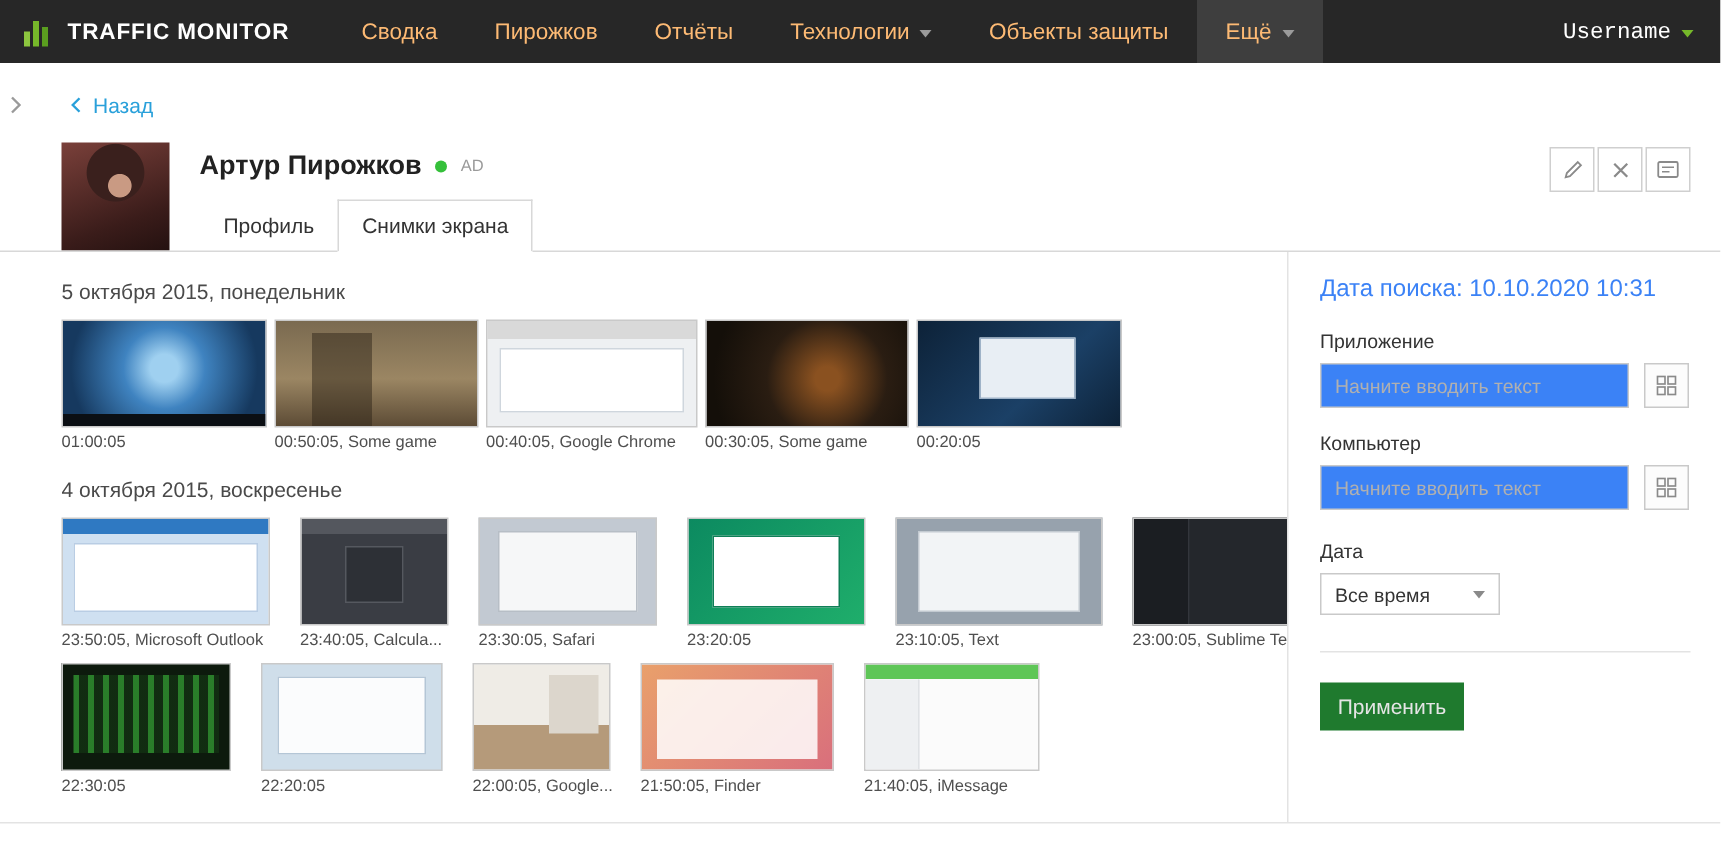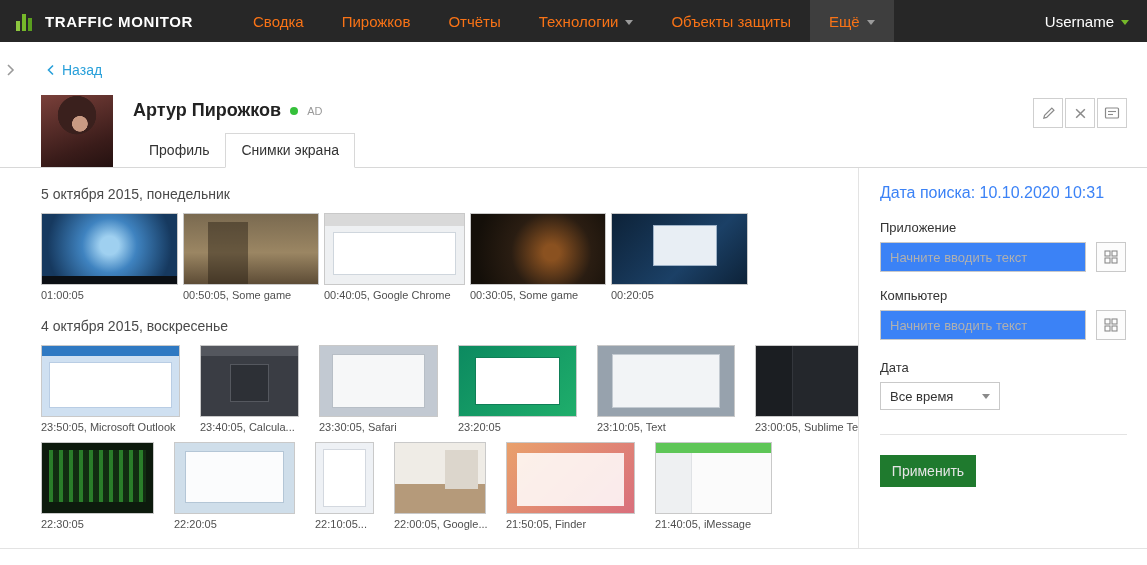--- a/index.html
+++ b/index.html
@@ -1,34 +1,34 @@
 <!DOCTYPE html>
 <html><head>
 <meta charset="utf-8">
 <style>
   * { box-sizing: border-box; margin: 0; padding: 0; }
   html,body { background:#fff; }
   body { width:1147px; height:565px; font-family:"Liberation Sans", sans-serif; overflow:hidden; }
   .page { position:relative; width:1147px; height:565px; background:#fff; }
 
   
-  .navbar { height:42px; background:#272727; display:flex; align-items:stretch;gap:12px; }
+  .navbar { height:42px; background:#272727; display:flex; align-items:stretch; }
   .logo { display:flex; align-items:center; gap:9px; padding-left:16px; width:196px; cursor:pointer; }
   .logo-icon { width:20px; height:20px; display:flex; align-items:flex-end; gap:2px; }
   .logo-icon i { display:block; width:4px; background:#76b82a; }
   .logo-icon i:nth-child(1){height:10px;background:#8dc63f;}
   .logo-icon i:nth-child(2){height:17px;}
   .logo-icon i:nth-child(3){height:13px;background:#5a9e1f;}
   .logo-text { color:#fff; font-weight:bold; font-size:15px; letter-spacing:.6px; white-space:nowrap; }
   .nav { display:flex; align-items:stretch; margin-left:26px; }
-  .nav-item { display:flex; align-items:center; gap:7px; padding:0 19px; color:#f97316; font-size:15px; cursor:pointer; white-space:nowrap; }
+  .nav-item { display:flex; align-items:center; gap:7px; padding:0 19px; color:#fdba74; font-size:15px; cursor:pointer; white-space:nowrap; }
   .nav-item.active { background:#3e3e3e; }
   .caret { width:0; height:0; border-left:4px solid transparent; border-right:4px solid transparent; border-top:5px solid #9b9b9b; margin-top:2px; }
   .caret.green { border-top-color:#76b82a; }
-  .user-menu { margin-left:auto; display:flex; align-items:center; gap:7px; padding-right:18px; color:#fff; font-size:15px; cursor:pointer; }
+  .user-menu { margin-left:auto; display:flex; align-items:center; gap:7px; padding-right:18px; color:#fff; font-size:15px; cursor:pointer;font-family:Liberation Mono, monospace; }
 
   
   .header-zone { position:relative; height:126px; background:#fff; }
   .expander { position:absolute; left:6px; top:21px; cursor:pointer; }
   .back-link { position:absolute; left:47px; top:20px; display:flex; align-items:center; gap:7px; color:#29a0da; font-size:14px; cursor:pointer; }
   .avatar { position:absolute; left:41px; top:53px; width:72px; height:72px;
     background:
       radial-gradient(circle at 54% 40%, #c99a83 0 13%, rgba(0,0,0,0) 14%),
       radial-gradient(circle at 50% 28%, #3a201d 0 30%, rgba(0,0,0,0) 31%),
       linear-gradient(160deg,#7a403a,#3a1c1a 70%, #241110); }
@@ -255,24 +255,20 @@
       </div>
       <div class="thumb-row g2">
         <div class="thumb" style="width:113px">
           <div class="timg th12"></div>
           <div class="tcap">22:30:05</div>
         </div>
         <div class="thumb" style="width:121px">
           <div class="timg th13"></div>
           <div class="tcap">22:20:05</div>
         </div>
-        <div class="thumb" style="width:59px">
-          <div class="timg th14"></div>
-          <div class="tcap">22:10:05...</div>
-        </div>
         <div class="thumb" style="width:92px">
           <div class="timg th15"></div>
           <div class="tcap">22:00:05, Google...</div>
         </div>
         <div class="thumb" style="width:129px">
           <div class="timg th16"></div>
           <div class="tcap">21:50:05, Finder</div>
         </div>
         <div class="thumb" style="width:117px">
           <div class="timg th17"></div>

